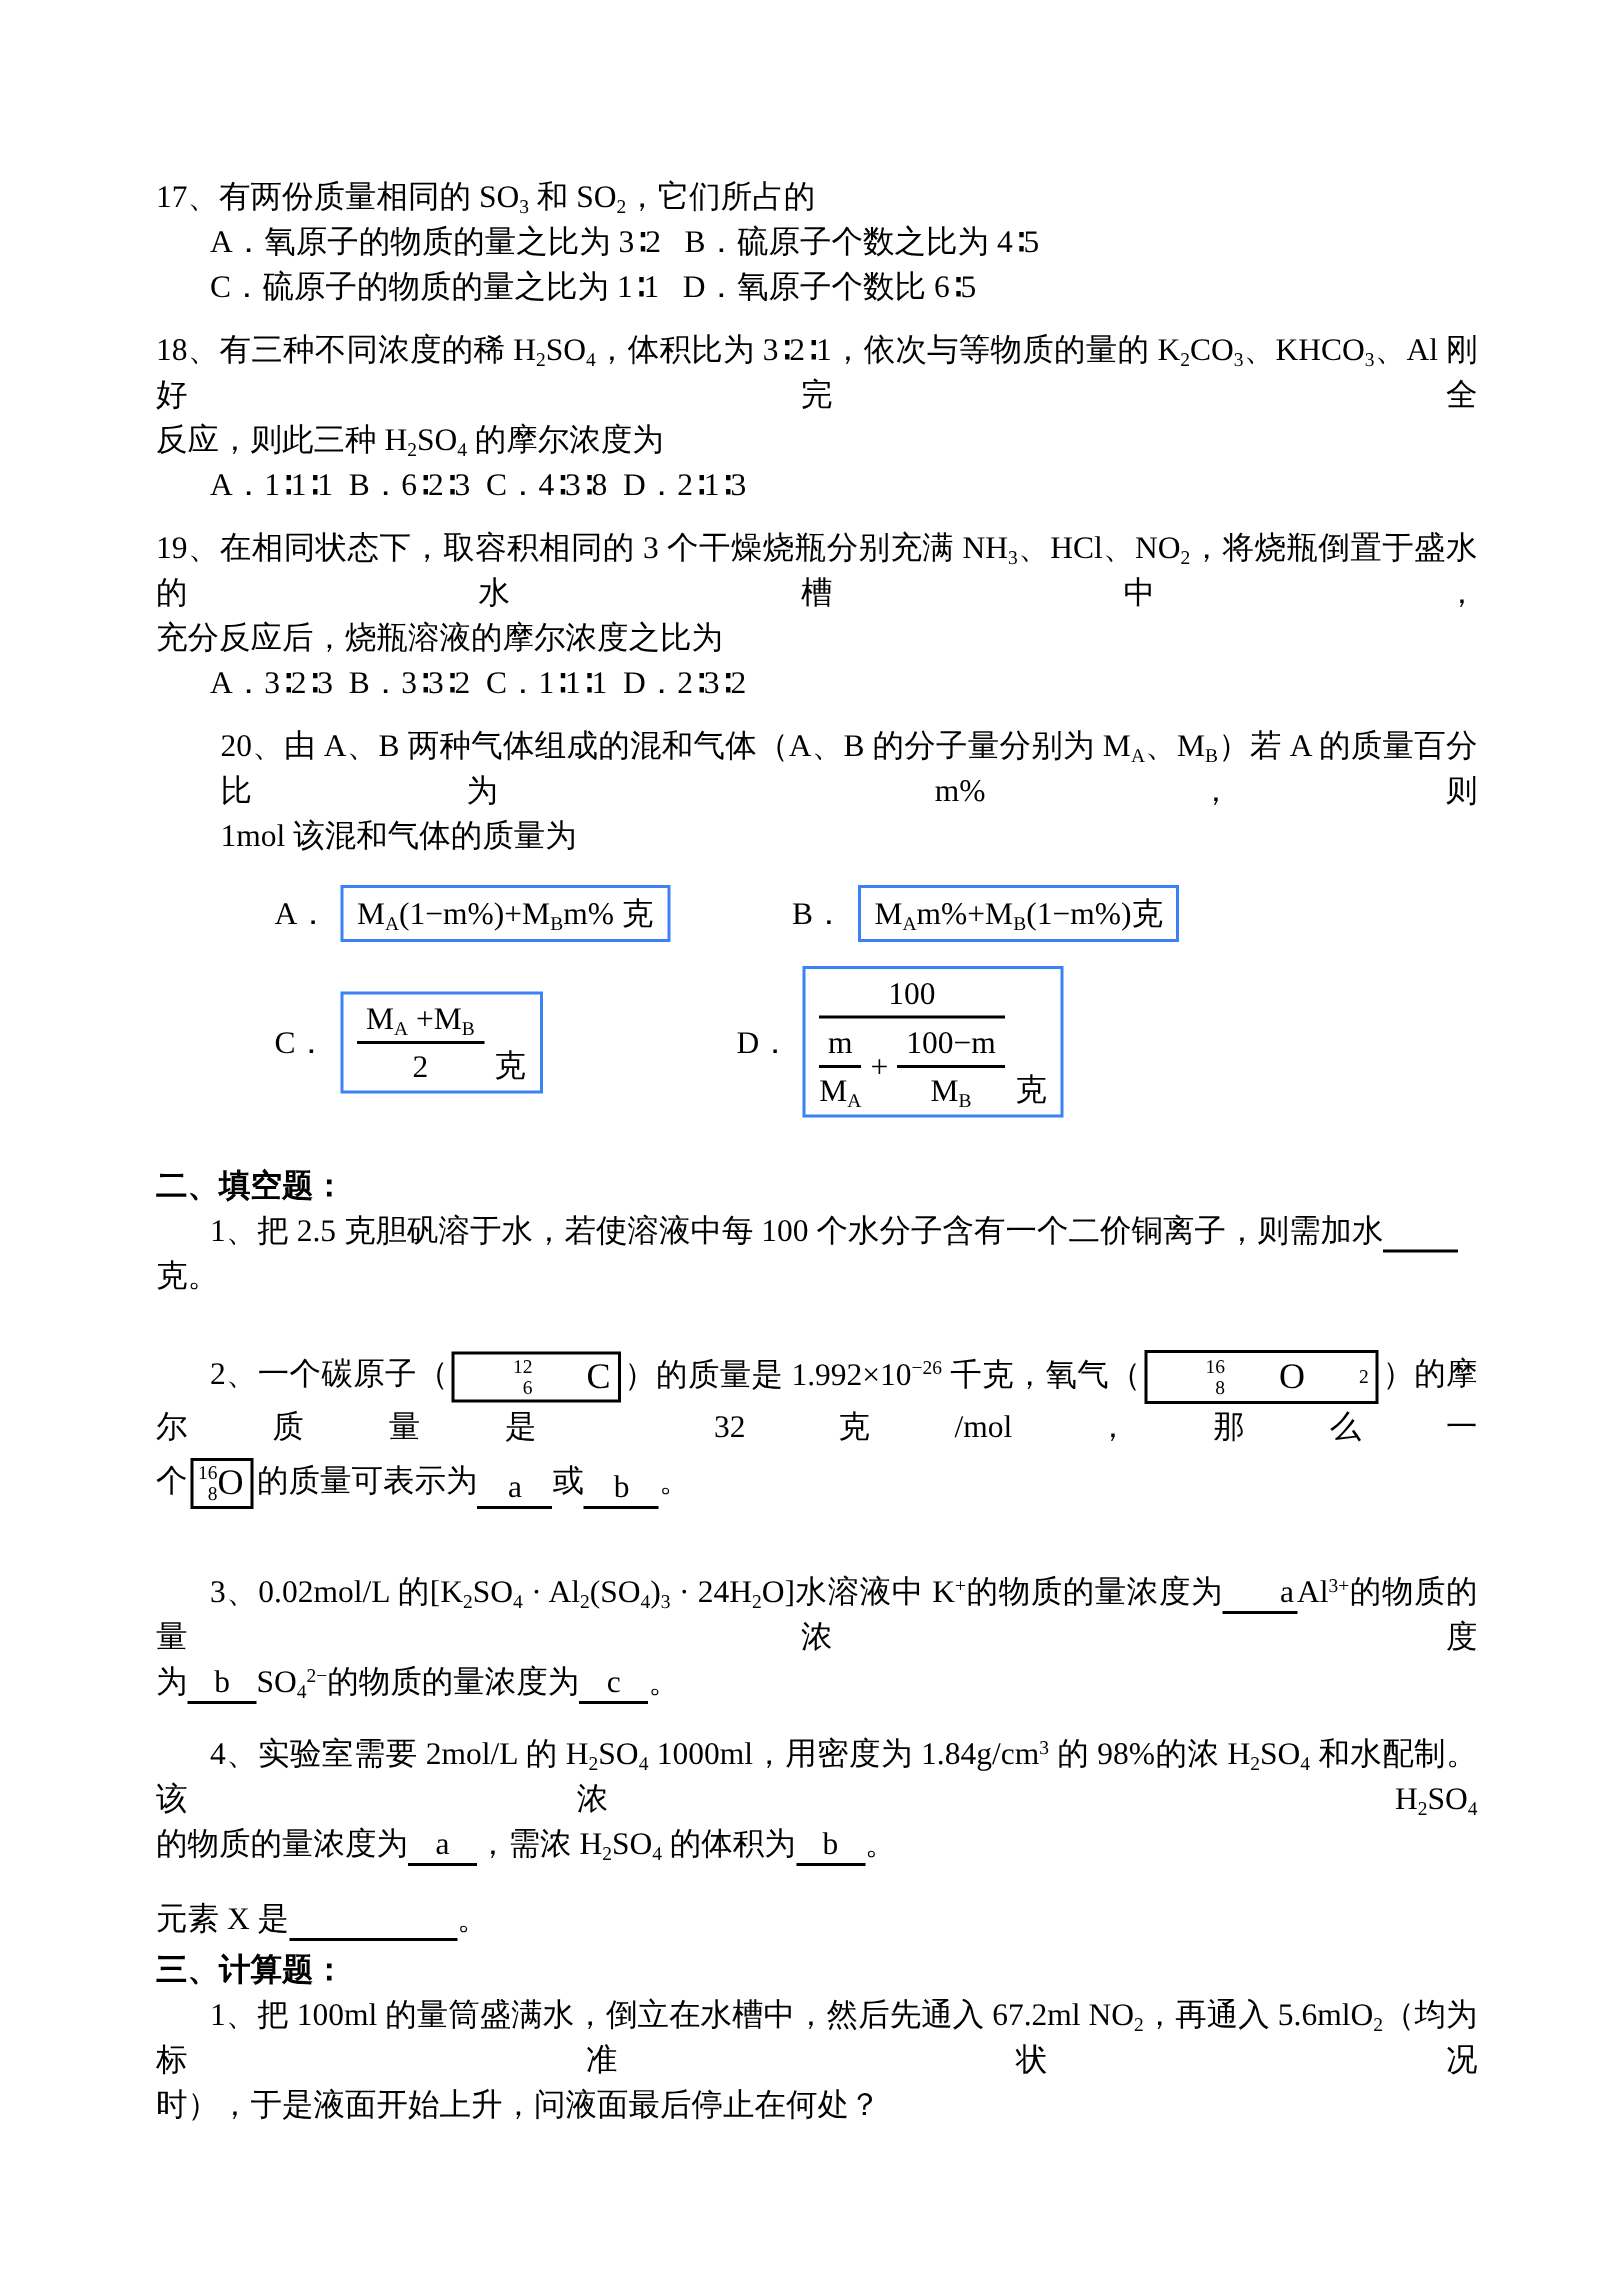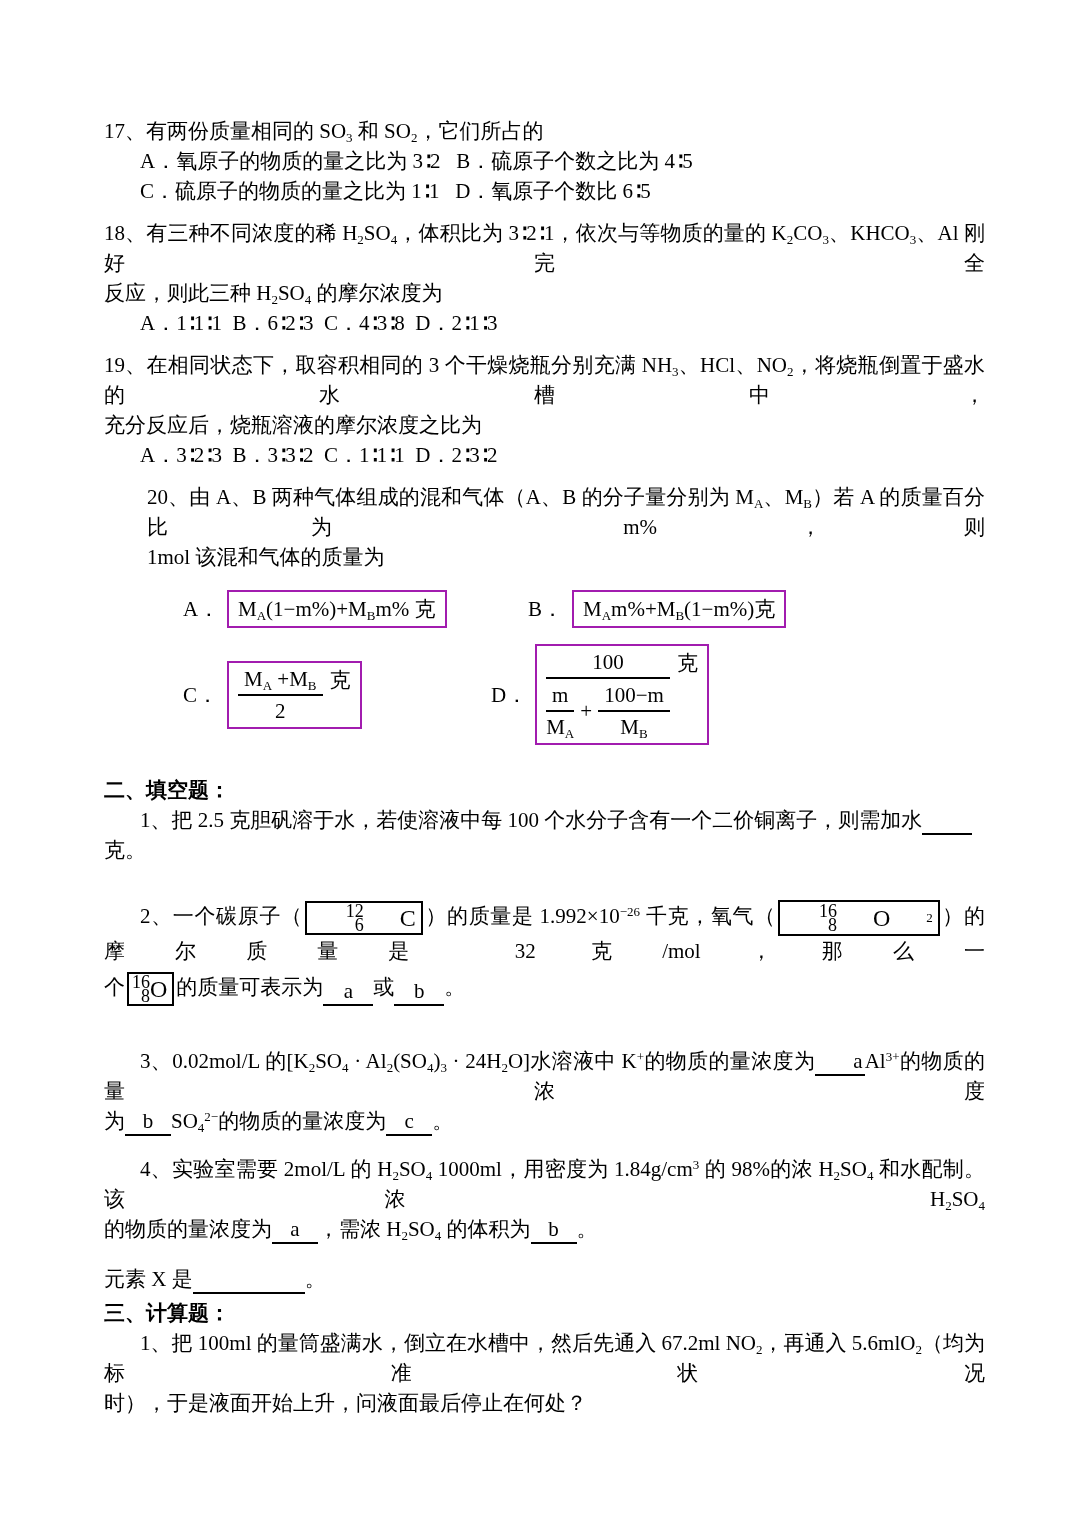--- a/index.html
+++ b/index.html
@@ -20,32 +20,32 @@
   .sechead{font-weight:bold;}
   .sec2head{margin-top:30px;}
   .sec3head{margin-top:4px;}
 
   
   .optrow{display:flex;align-items:center;padding-left:36px;margin-top:18px;}
   .optrow .cell{display:flex;align-items:center;flex:none;}
   .row1 .cell.first{width:345px;}
   .row2 .cell.first{width:308px;}
   .optlabel{display:inline-block;width:44px;flex:none;}
-  .fbox{display:inline-flex;align-items:flex-start;border:2px solid #a21caf;padding:3px 9px;}
+  .fbox{display:inline-flex;align-items:flex-end;border:2px solid #3b82f6;padding:3px 9px;}
   .vfrac{display:inline-flex;flex-direction:column;text-align:center;vertical-align:middle;line-height:26px;}
   .vfrac .fnum{align-self:stretch;border-bottom:2px solid #000;padding:0 6px 2px 6px;}
   .vfrac .fden{padding-top:2px;}
   .fdrow{display:flex;align-items:center;justify-content:center;gap:6px;padding-top:3px;}
   .plus{line-height:26px;}
   .unit{margin-left:7px;}
 
   
   .isobox{display:inline-flex;align-items:center;border:2px solid #000;padding:1px 5px 1px 3px;
           vertical-align:middle;margin:0 2px;}
-  .isonums{display:inline-flex;flex-direction:column;align-items:flex-end;font-size:18px;line-height:14px;}
+  .isonums{display:inline-flex;flex-direction:column;align-items:flex-end;font-size:13px;line-height:14px;}
   .isosym{font-size:24px;line-height:26px;}
   .isosub{font-size:13px;vertical-align:-5px;}
 
   
   .blank{display:inline-block;border-bottom:2px solid #000;text-align:center;
          min-height:24px;line-height:24px;padding:0 2px 1px 2px;vertical-align:bottom;}
   .b48{min-width:46px;}
   .b44{min-width:42px;}
   .b110{min-width:108px;}
   .f2line{margin-top:6px;}

